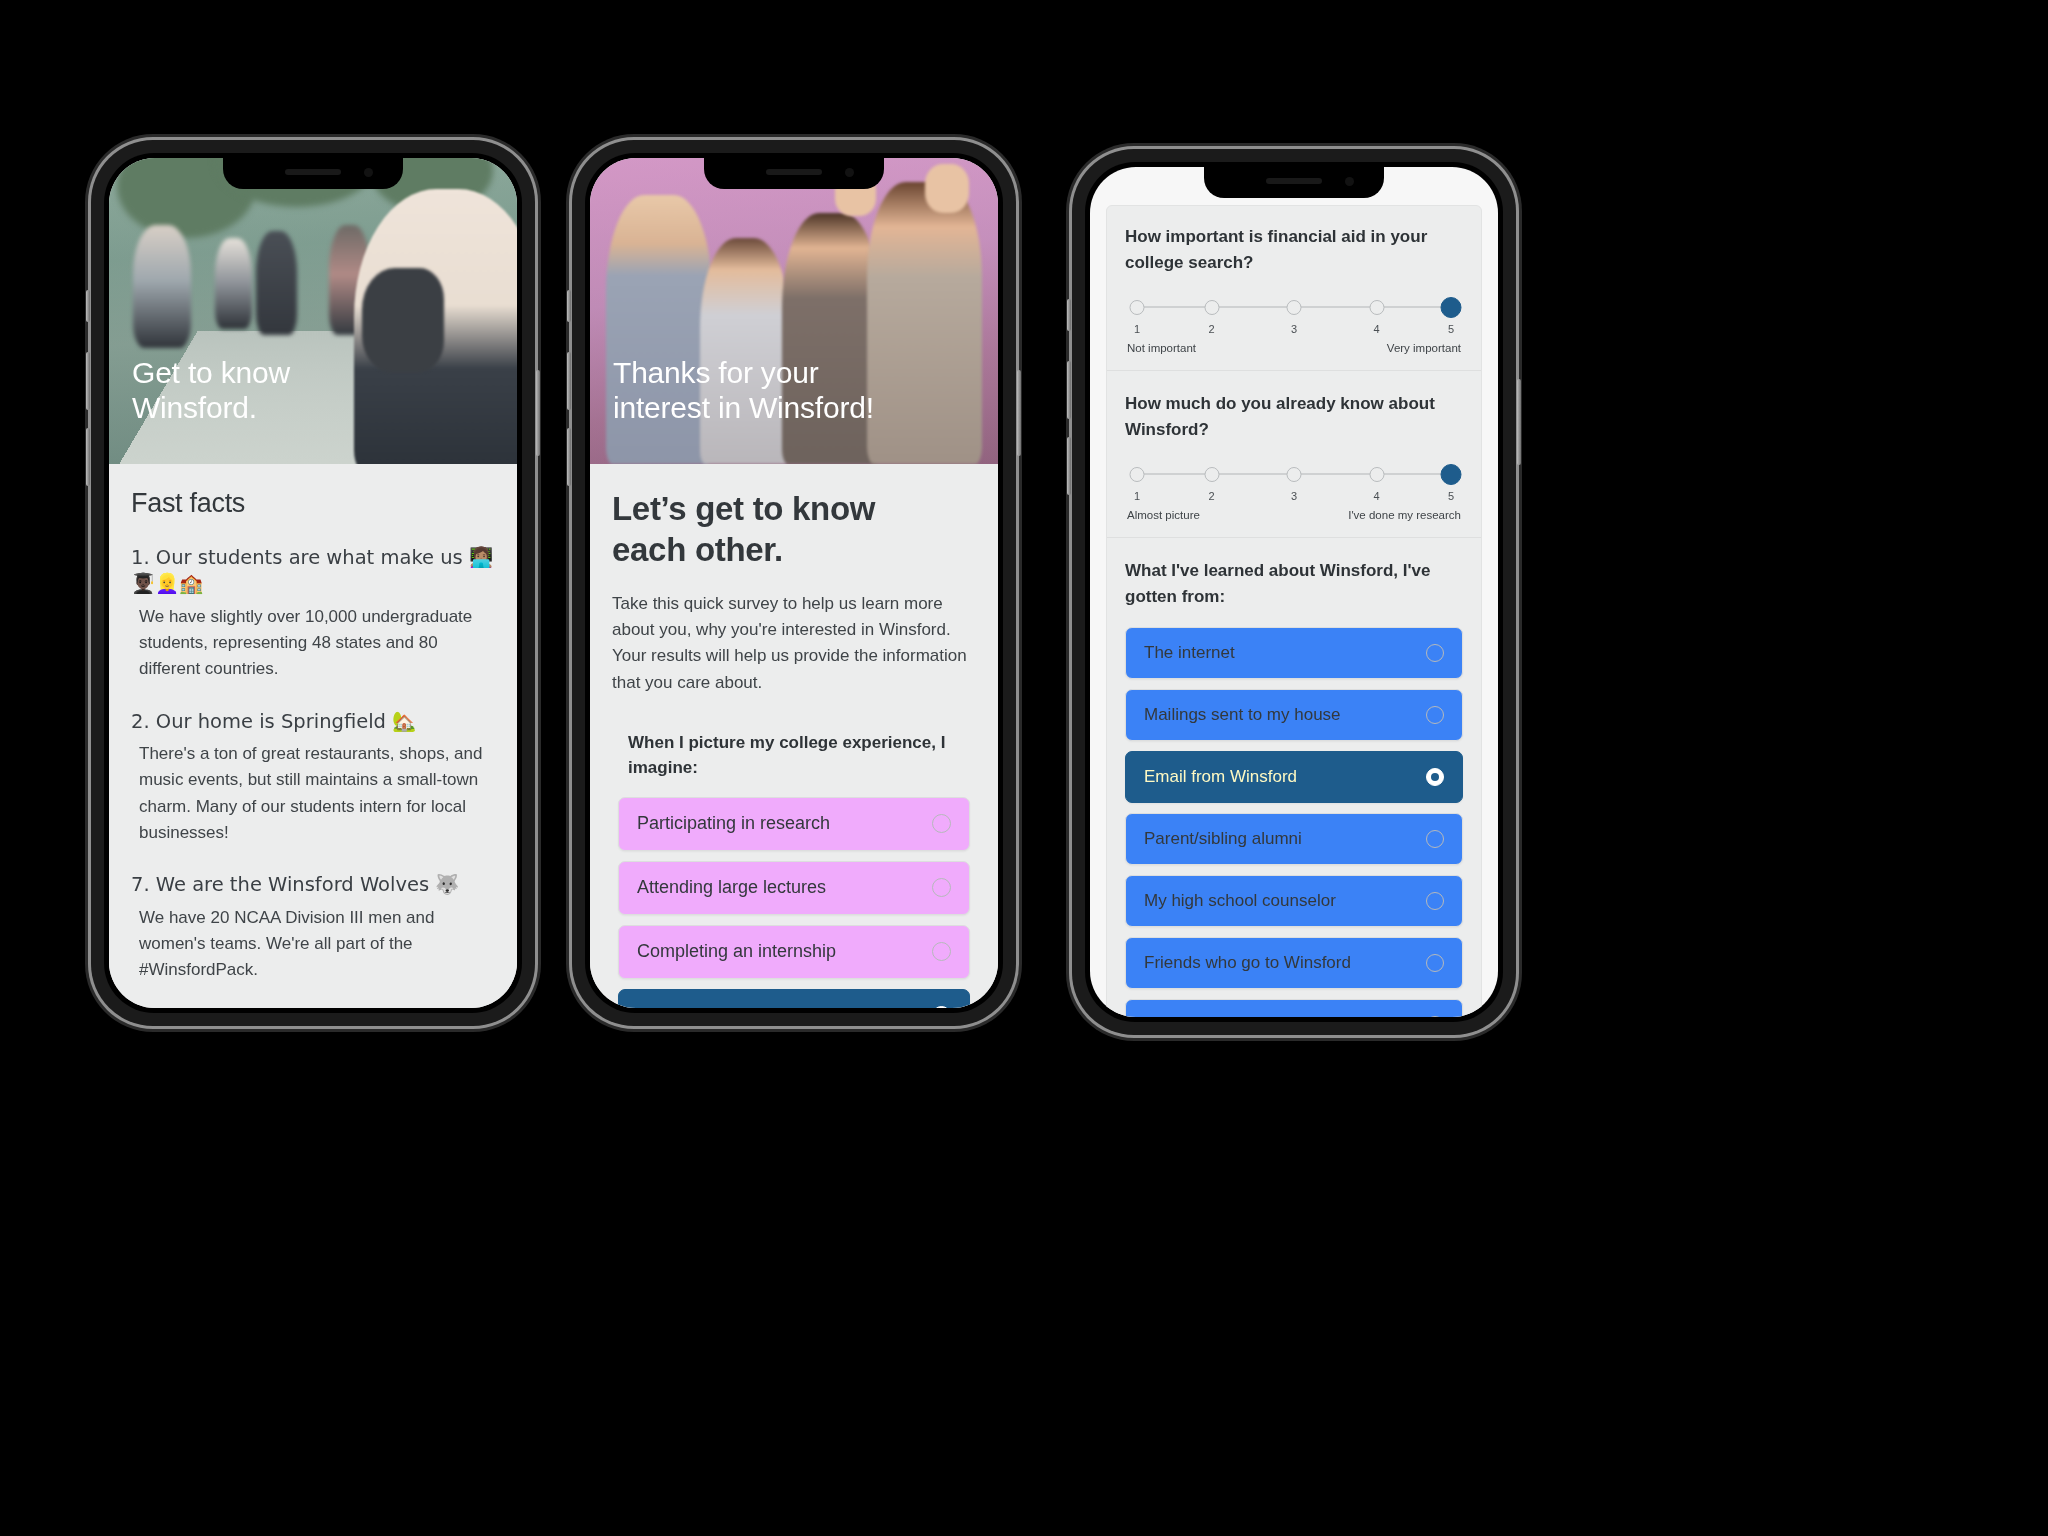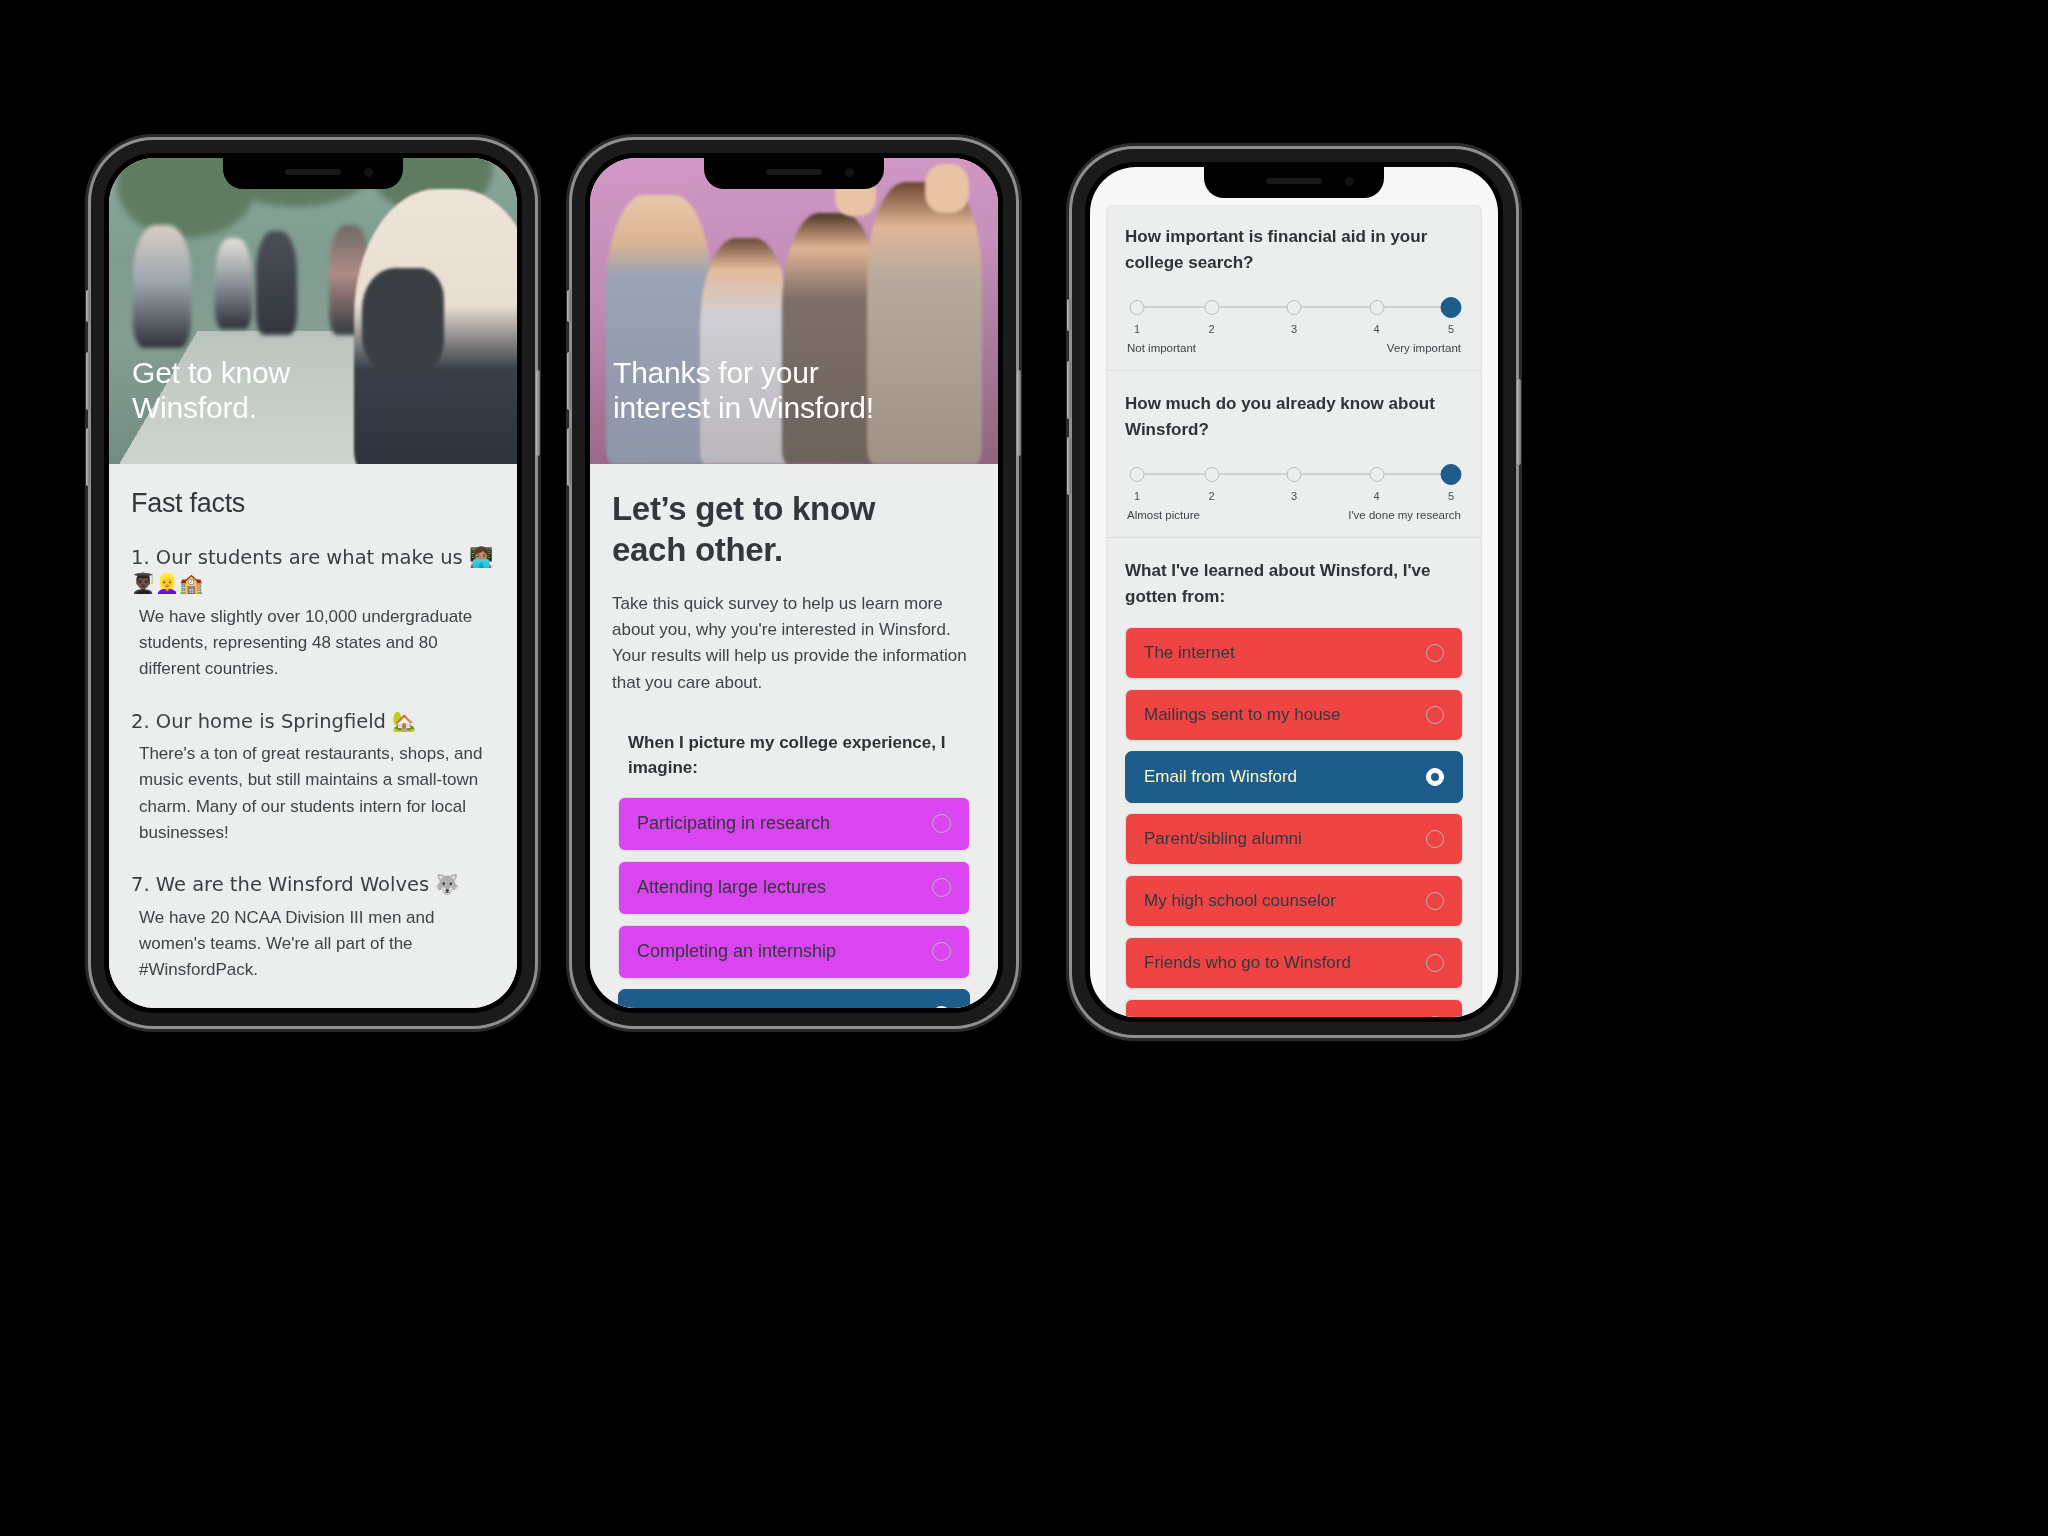--- a/index.html
+++ b/index.html
@@ -160,21 +160,21 @@
     font-size: 17px;
     font-weight: bold;
     color: #2e3337;
     line-height: 1.5;
     margin: 0 0 16px 16px;
   }
   .opt {
     display: flex;
     align-items: center;
     justify-content: space-between;
-    background: #d946ef;
+    background: #f0abfc;
     border: 1px solid #dddede;
     border-radius: 7px;
     height: 54px;
     padding: 0 18px;
     margin: 0 6px 10px 6px;
     box-shadow: 0 1px 2px rgba(0,0,0,.05);
   }
   .opt .lbl { font-size: 18px; color: #33383c; }
   .opt .radio {
     width: 19px; height: 19px;
@@ -250,21 +250,21 @@
   .divider { height: 1px; background: #dedfdf; margin: 0 -18px; }
   .p3-q {
     font-size: 17px;
     font-weight: bold;
     color: #2e3337;
     line-height: 1.5;
     margin: 20px 0 18px 0;
   }
   .p3-opt {
     display: flex; align-items: center; justify-content: space-between;
-    background: #ef4444;
+    background: #3b82f6;
     border: 1px solid #dddede;
     border-radius: 7px;
     height: 52px;
     padding: 0 18px;
     margin: 0 0 10px 0;
     box-shadow: 0 1px 2px rgba(0,0,0,.05);
   }
   .p3-opt .lbl { font-size: 17px; color: #33383c; }
   .p3-opt .radio {
     width: 18px; height: 18px;

